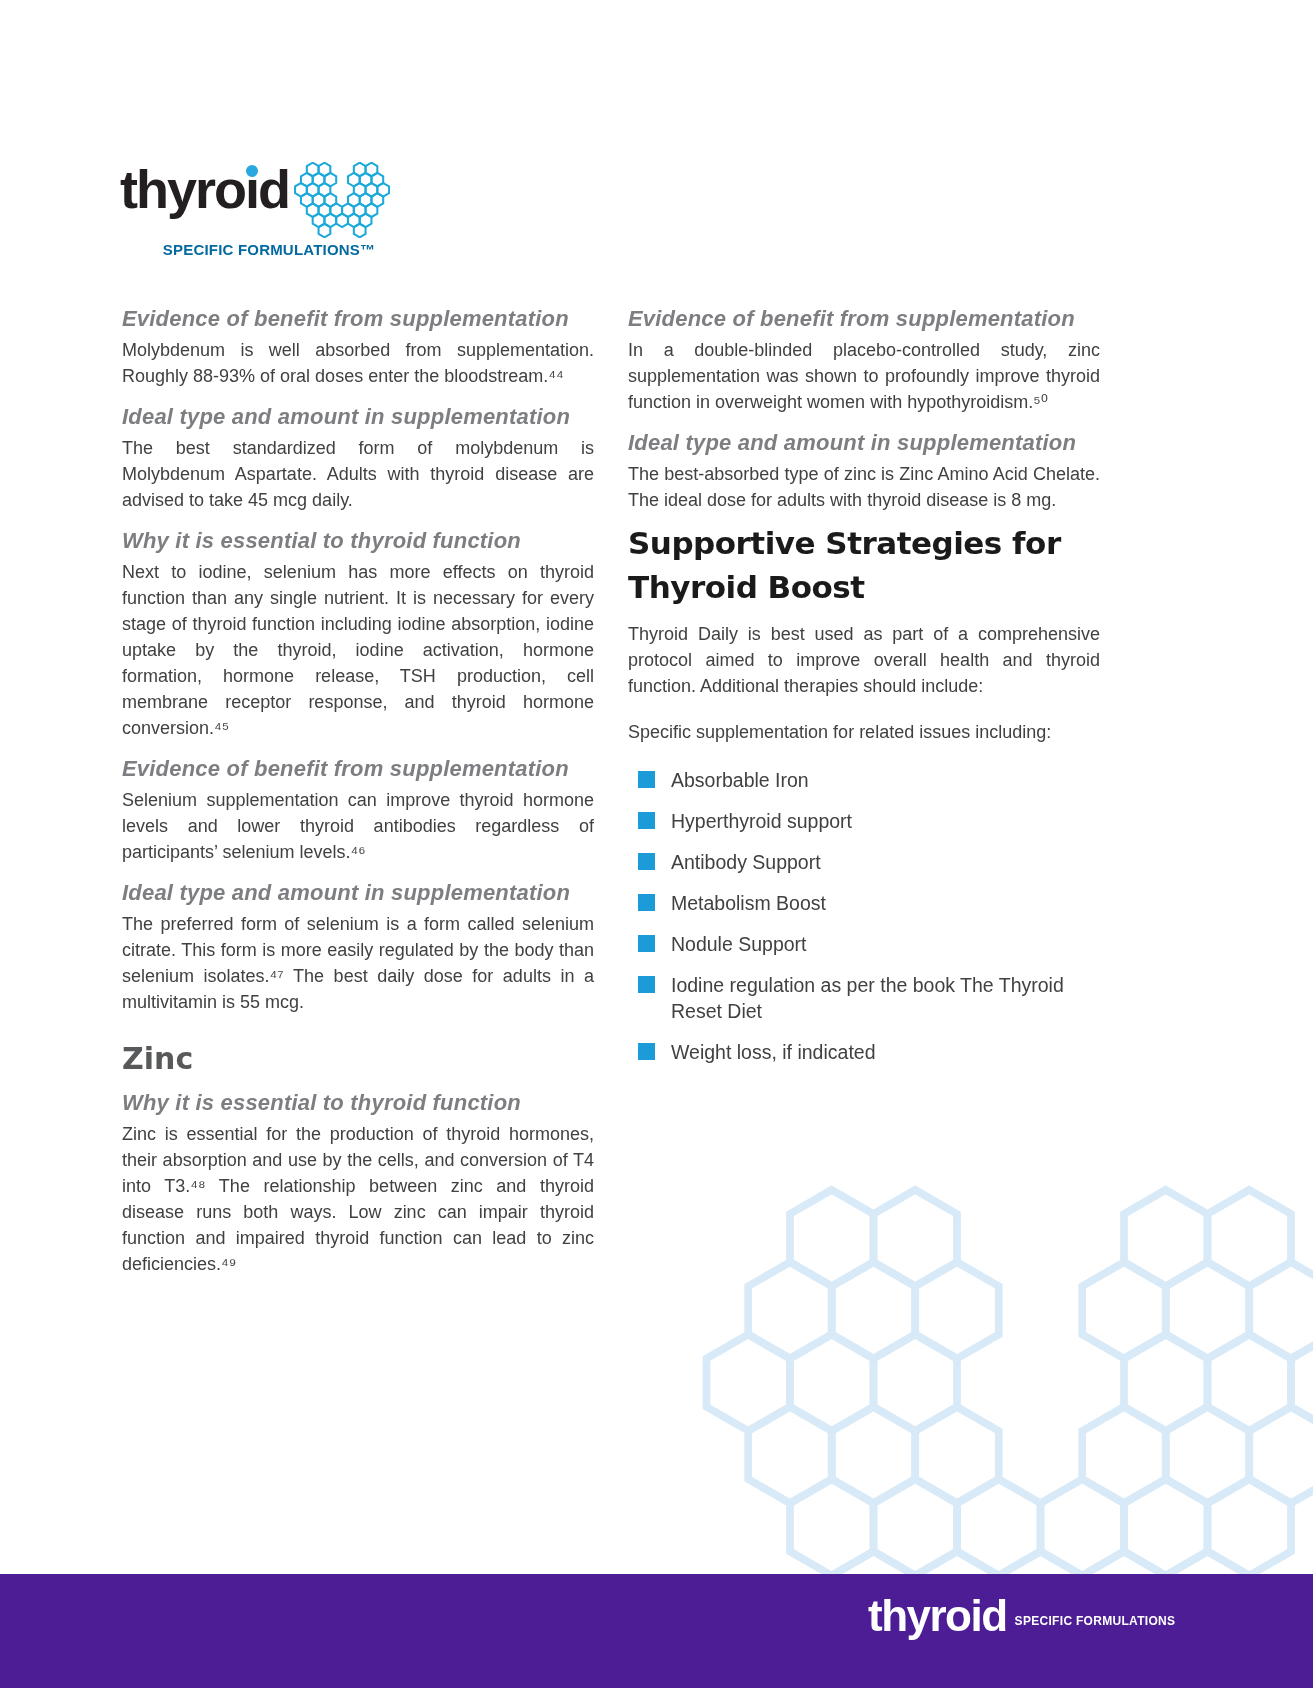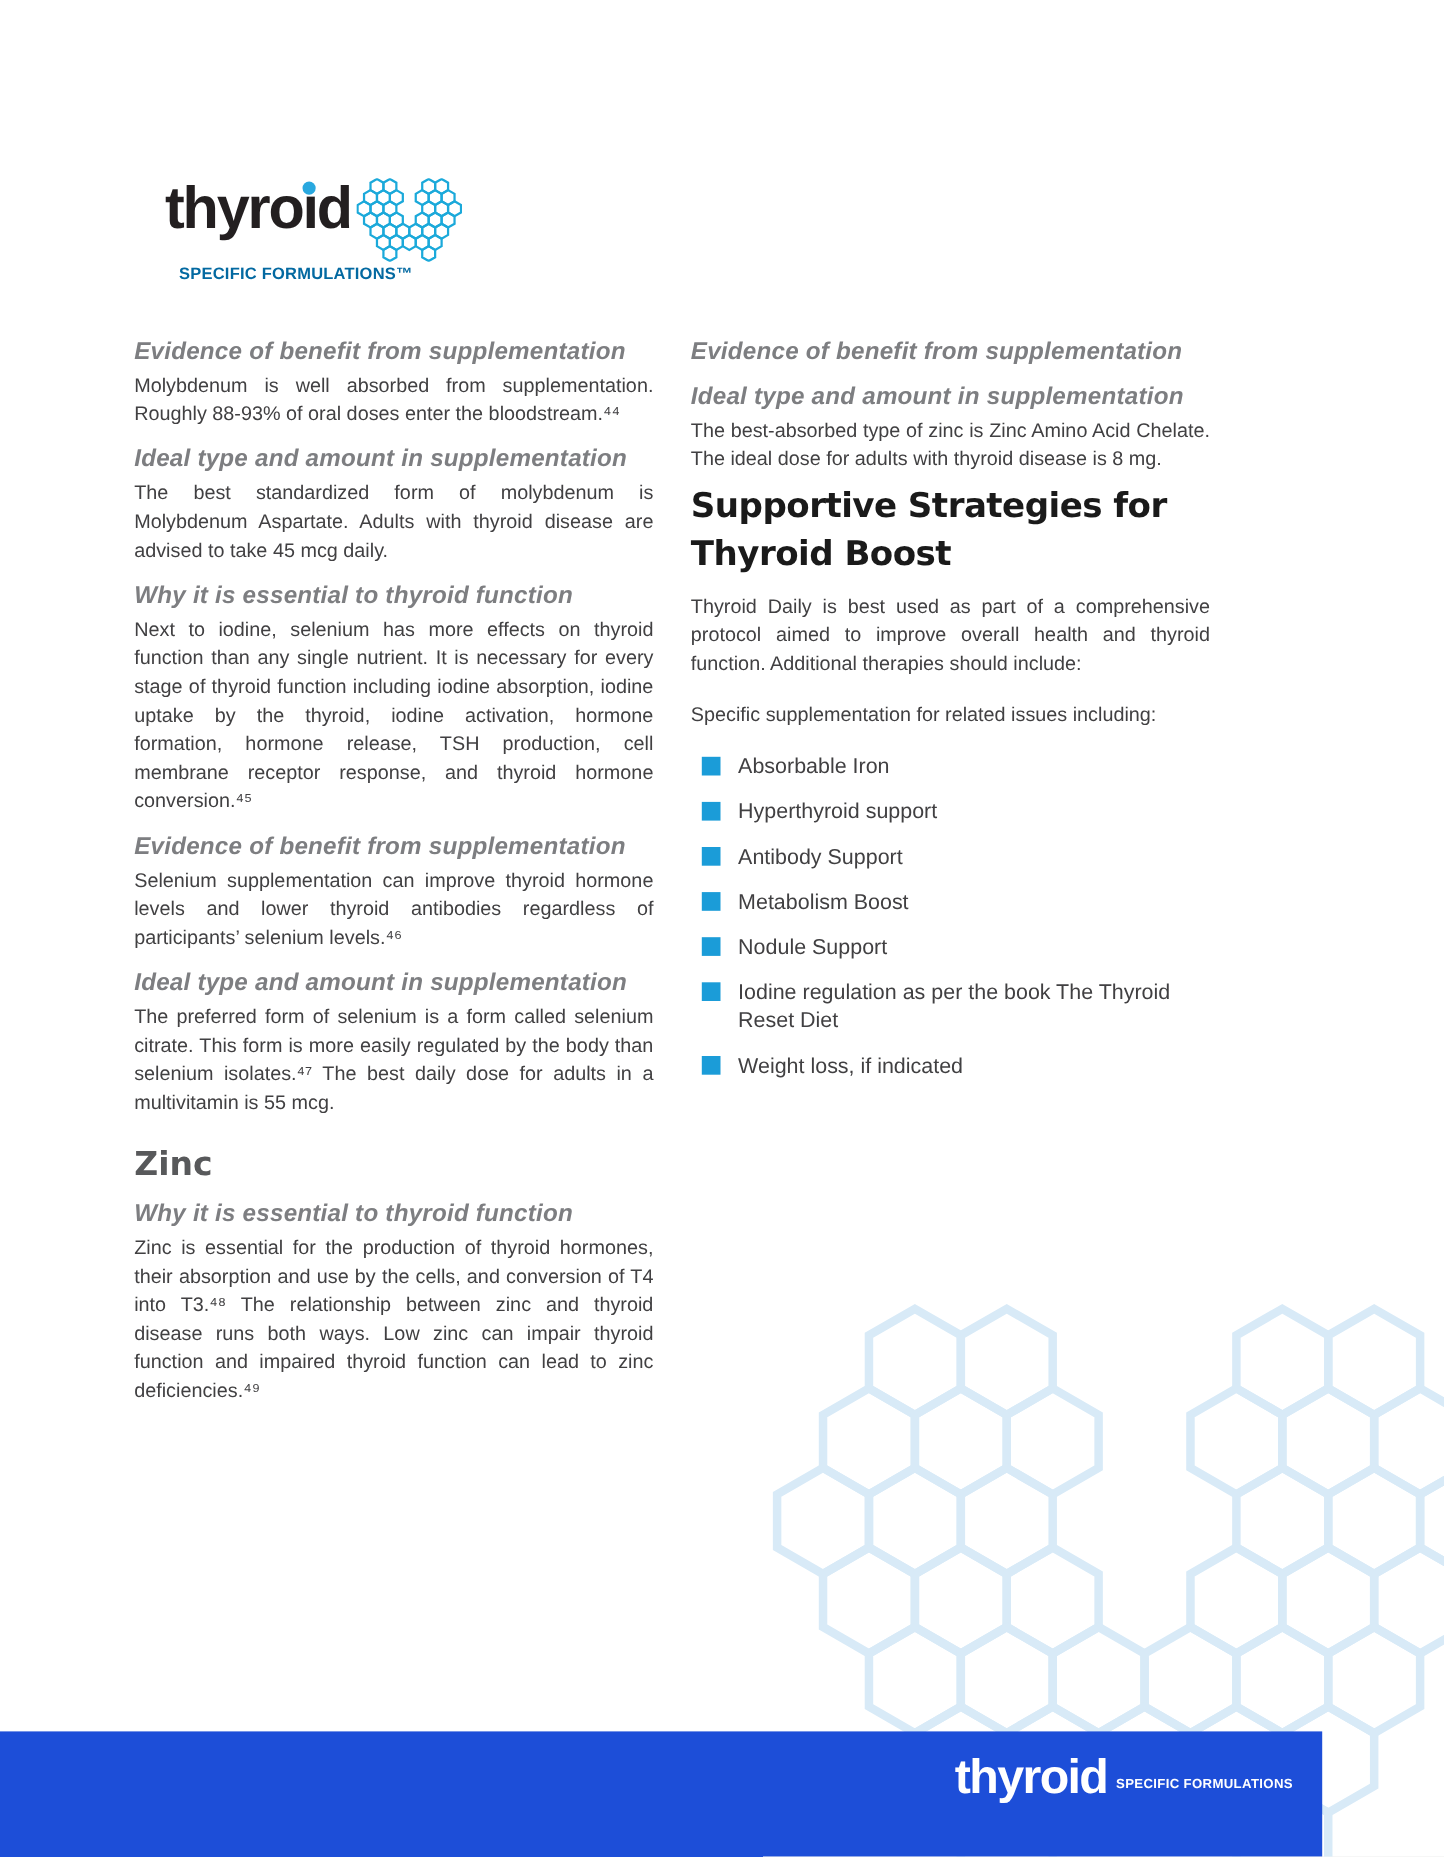--- a/index.html
+++ b/index.html
@@ -5,21 +5,21 @@
   html,body { margin:0; padding:0; background:#e8e8e8; }
   .page {
     position:relative; width:1313px; height:1688px; margin:0 auto;
     background:#ffffff; overflow:hidden;
     font-family:"Liberation Sans","DejaVu Sans",sans-serif;
     color:#414042;
   }
 
   
   .logo { position:absolute; left:120px; top:162px; width:300px; }
-  .logo-row { display:flex; align-items:flex-start;justify-content:flex-end; }
+  .logo-row { display:flex; align-items:flex-start; }
   .logo-word {
     font-size:54px; font-weight:bold; color:#231f20;
     letter-spacing:-2px; line-height:1; white-space:nowrap;
   }
   .iwrap { position:relative; display:inline-block; }
   .idot {
     position:absolute; left:50%; transform:translateX(-50%);
     top:3px; width:12px; height:12px; border-radius:50%; background:#29a8df;
   }
   .logo-mark { width:96px; height:76px; margin-left:5px; margin-top:0px; flex:none; }
@@ -56,22 +56,22 @@
   .bullets { margin-top:22px; }
   .bullet-item { display:flex; margin:0 0 15px 10px; }
   .bullet-sq { width:17px; height:17px; background:#1b9cd8; flex:none; margin:4px 16px 0 0; }
   .bullet-text { font-size:19.5px; line-height:26px; color:#414042; }
 
   
   .hex-pattern { position:absolute; left:700px; top:1185px; width:680px; height:540px; z-index:0; }
 
   
   .footer {
-    position:absolute; left:0; bottom:0; width:1202px; height:114px;
-    background:#1d4ed8; z-index:2;
+    position:absolute; left:0; bottom:0; width:1313px; height:114px;
+    background:#4c1d95; z-index:2;
   }
   .footer-logo { position:absolute; left:868px; top:20px; display:flex; align-items:center; }
   .footer-word {
     color:#ffffff; font-size:44px; font-weight:bold; letter-spacing:-1.5px; line-height:1;
   }
   .footer-tagline {
     color:#ffffff; font-size:12px; font-weight:bold; letter-spacing:0.3px;
     margin-left:8px; margin-top:10px;
   }
 
@@ -152,20 +152,21 @@
     <div class="subhead">Ideal type and amount in supplementation</div>
     <p class="para">The preferred form of selenium is a form called selenium citrate. This form is more easily regulated by the body than selenium isolates.⁴⁷ The best daily dose for adults in a multivitamin is 55 mcg.</p>
 
     <div class="h2">Zinc</div>
     <div class="subhead">Why it is essential to thyroid function</div>
     <p class="para">Zinc is essential for the production of thyroid hormones, their absorption and use by the cells, and conversion of T4 into T3.⁴⁸ The relationship between zinc and thyroid disease runs both ways. Low zinc can impair thyroid function and impaired thyroid function can lead to zinc deficiencies.⁴⁹</p>
   </div>
 
   <div class="col col-right">
     <div class="subhead" style="margin-top:0">Evidence of benefit from supplementation</div>
+    <p class="para">In a double-blinded placebo-controlled study, zinc supplementation was shown to profoundly improve thyroid function in overweight women with hypothyroidism.⁵⁰</p>
     <div class="subhead">Ideal type and amount in supplementation</div>
     <p class="para">The best-absorbed type of zinc is Zinc Amino Acid Chelate. The ideal dose for adults with thyroid disease is 8 mg.</p>
 
     <div class="h1">
       <span>Supportive Strategies for</span><br>
       <span>Thyroid Boost</span>
     </div>
     <p class="para">Thyroid Daily is best used as part of a comprehensive protocol aimed to improve overall health and thyroid function. Additional therapies should include:</p>
     <p class="para list-intro">Specific supplementation for related issues including:</p>
 

